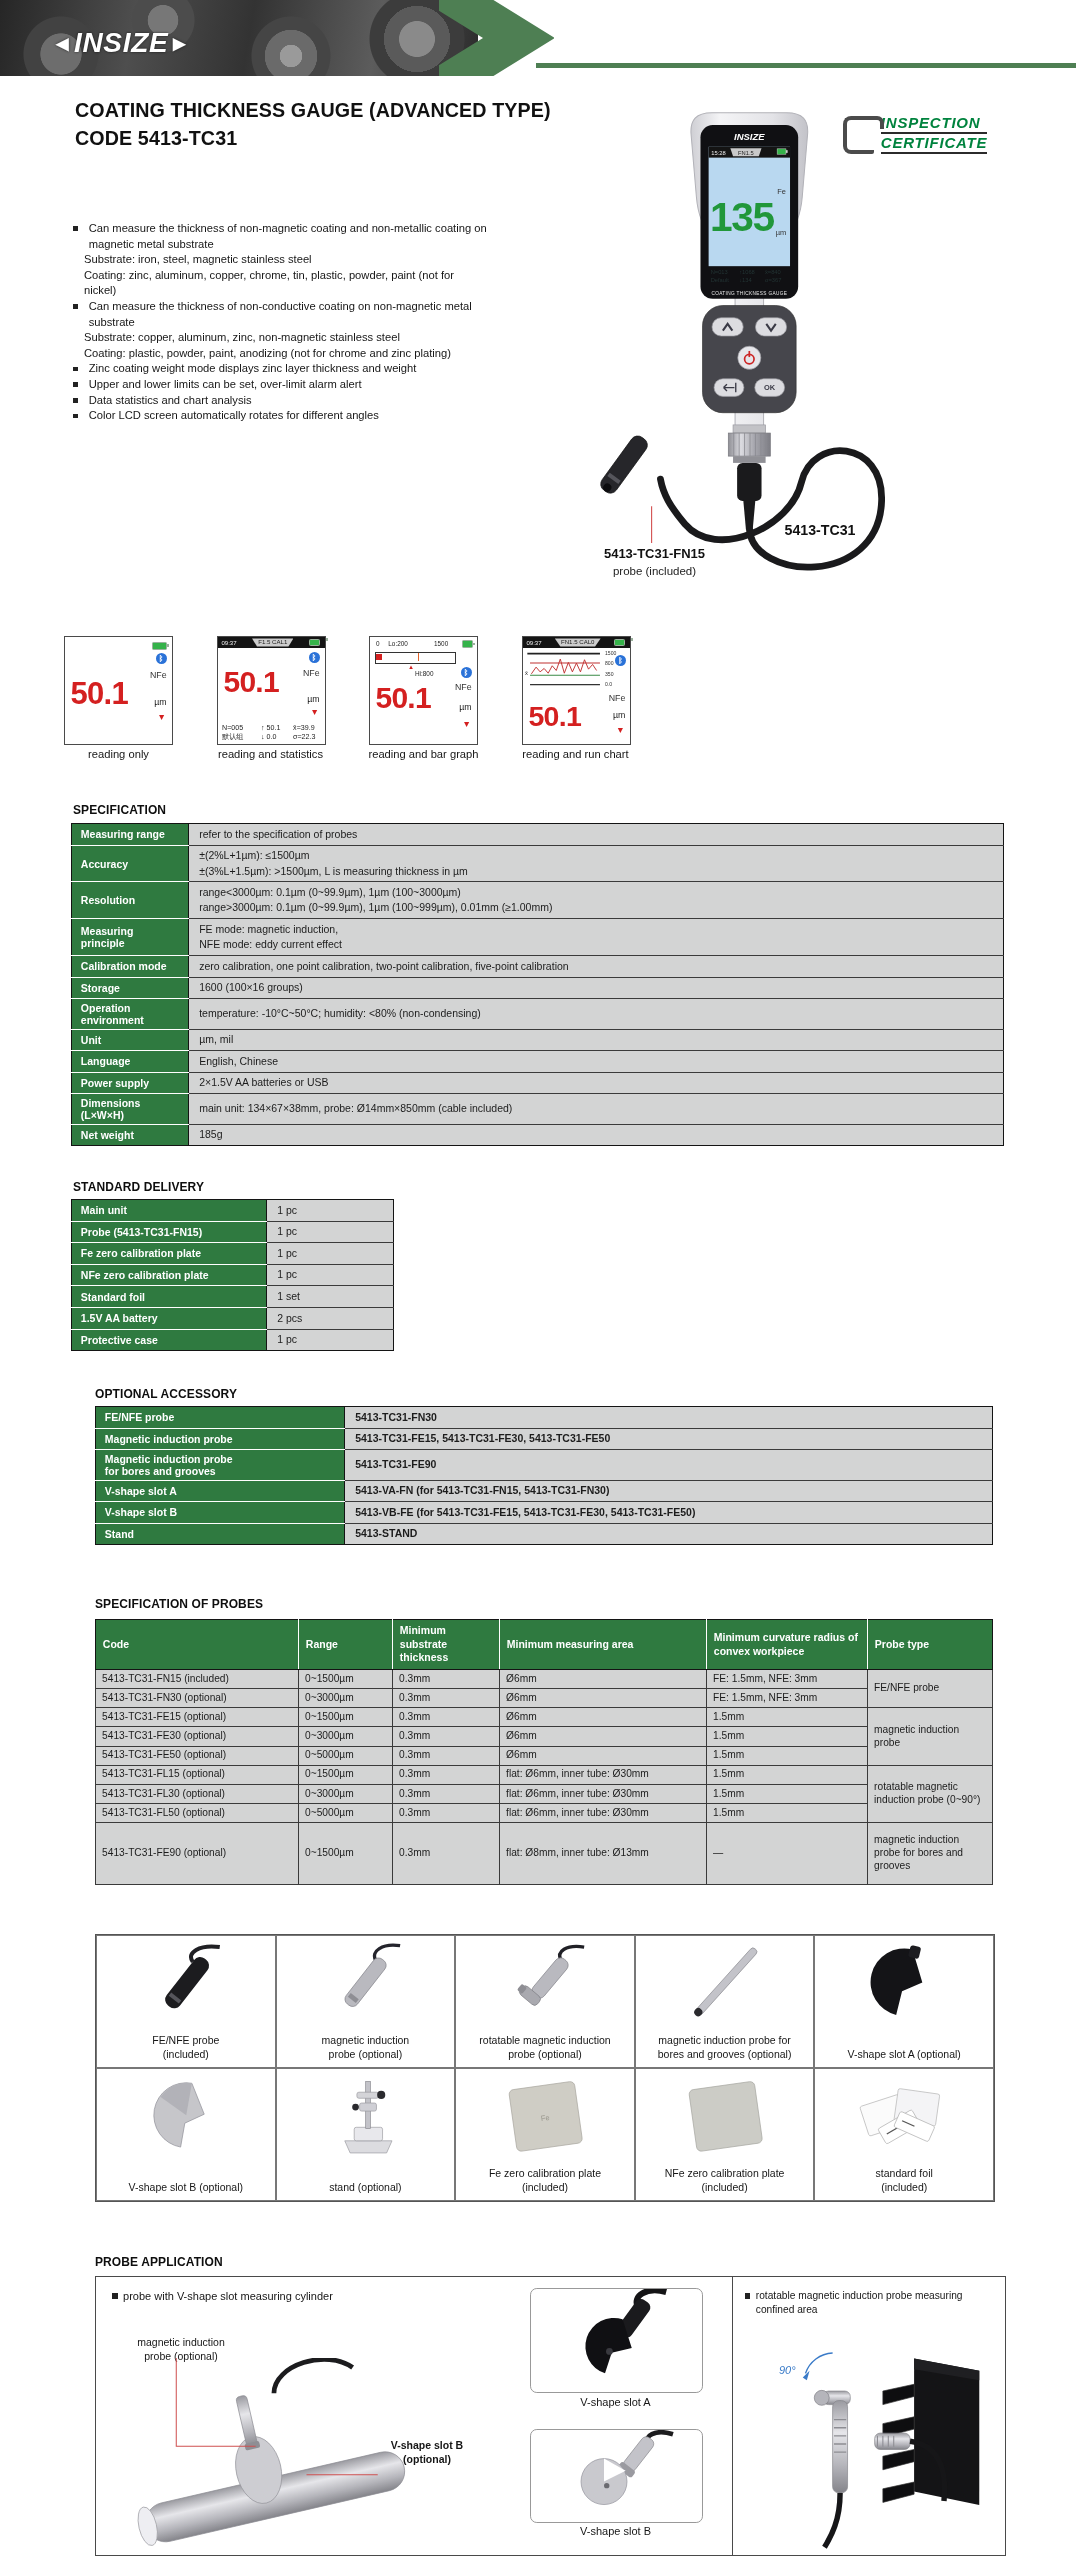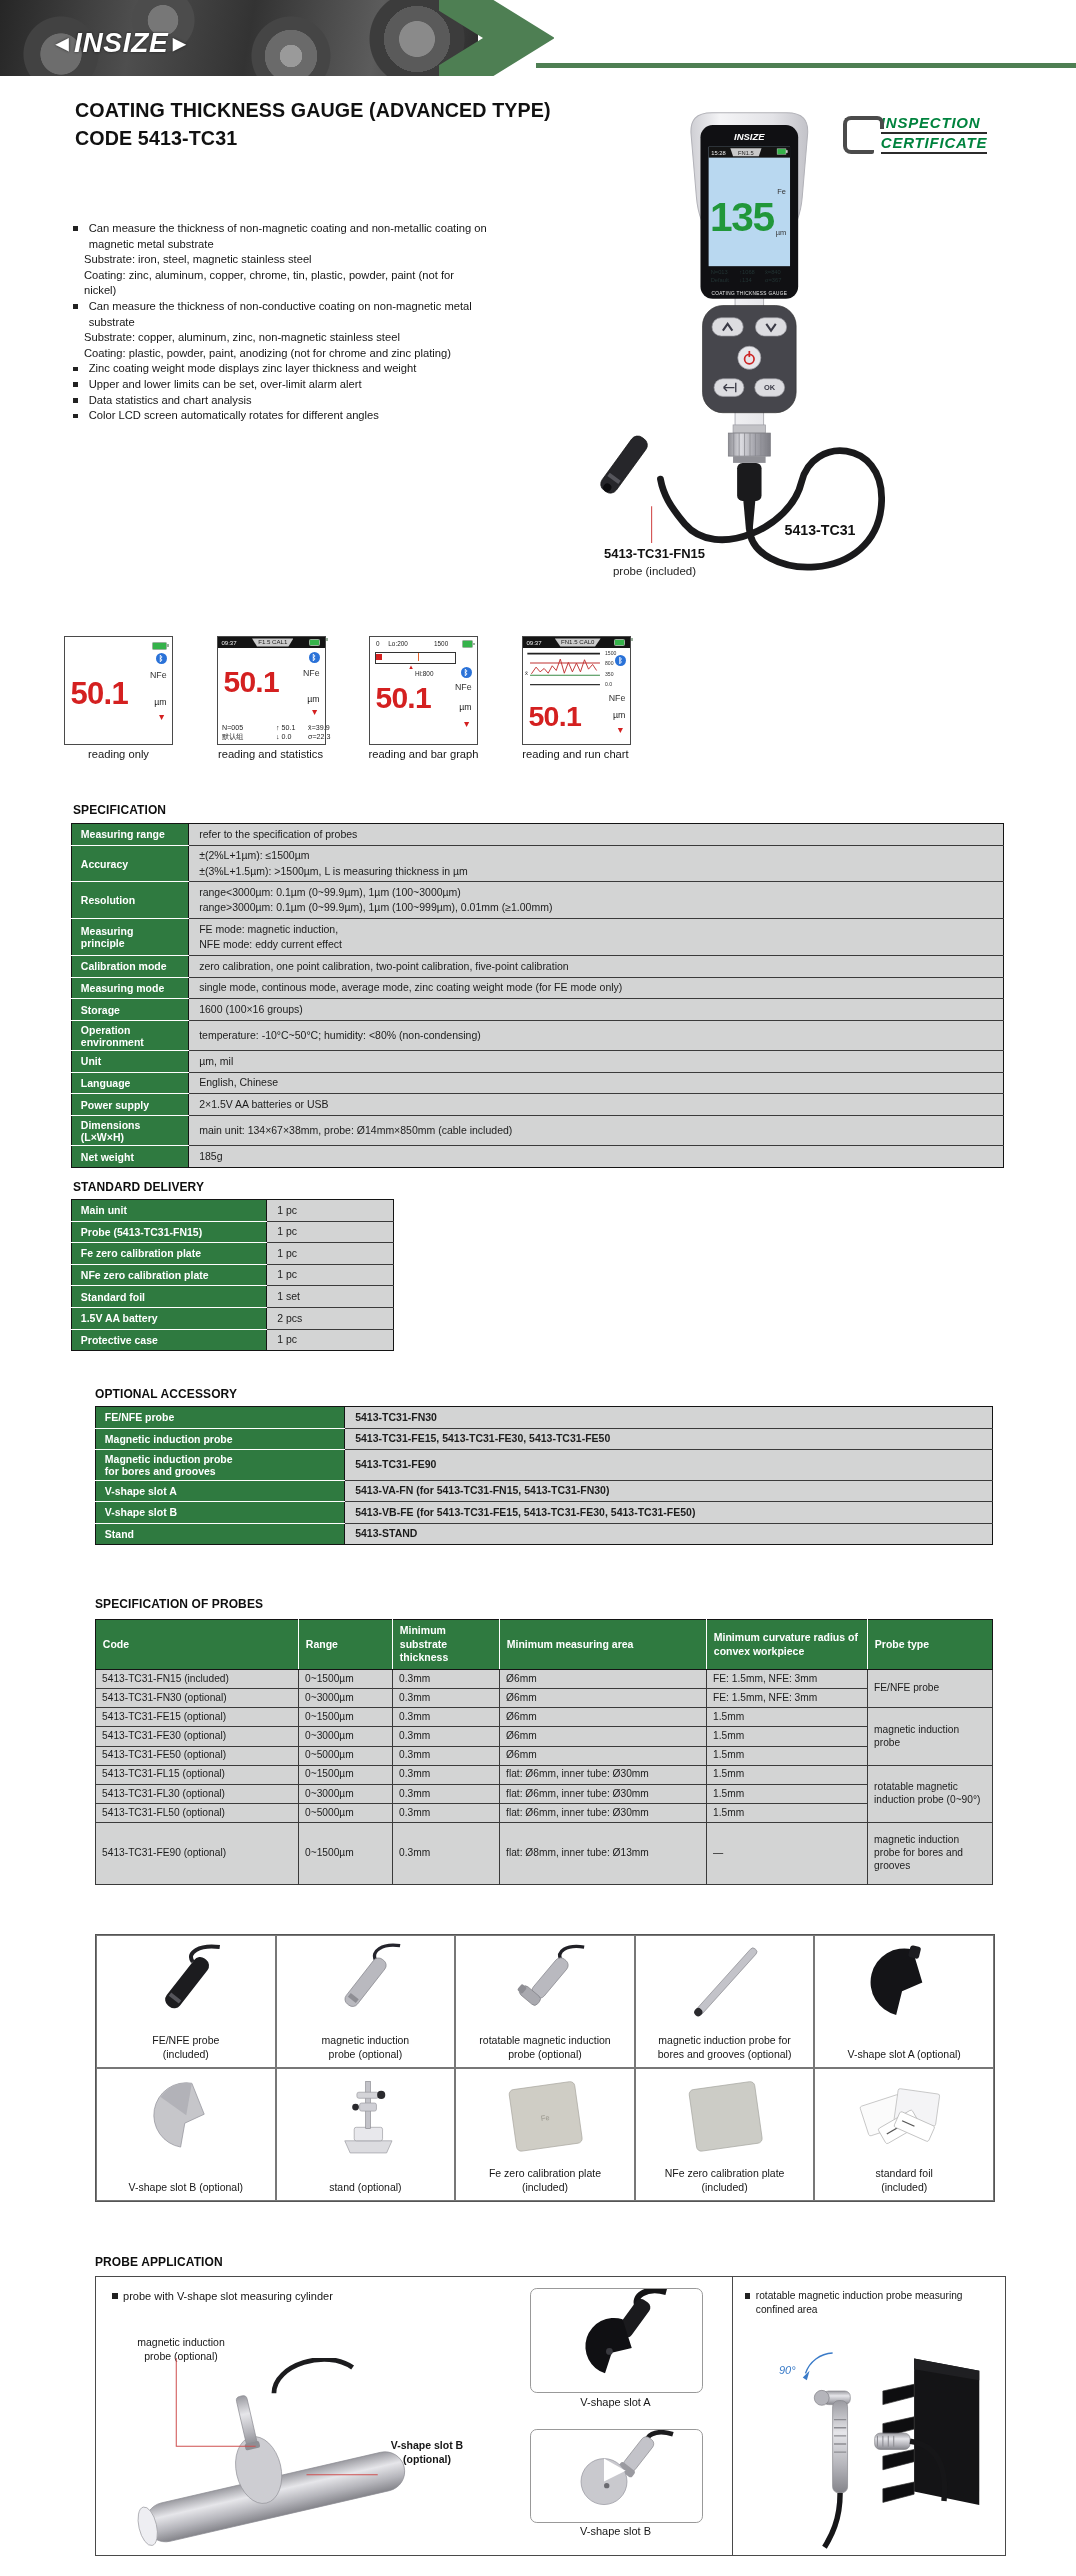--- a/index.html
+++ b/index.html
@@ -58,21 +58,21 @@
   .big{position:absolute;font-weight:bold;color:#d42020;font-size:31px;letter-spacing:-0.7px;line-height:1}
   .dn{position:absolute;color:#d42020;font-size:8.8px;line-height:1}
   .tb{position:absolute;left:0;top:0;right:0;height:11px;background:#141414;color:#eee;
       font-size:6.1px;display:flex;align-items:center}
   .tb .t{margin-left:3.4px}
   .tb .mode{margin-left:auto;margin-right:auto;background:#cdcdcd;color:#1c1c1c;padding:0 6.1px;
       height:8.1px;line-height:8.1px;clip-path:polygon(0 0,100% 0,88% 100%,12% 100%)}
   .tb .batt{position:static;width:8.8px;height:5.4px;margin-right:5.4px}
   .st{position:absolute;left:4.1px;bottom:2px;font-size:7.1px;color:#1d1d1d;line-height:9.2px;white-space:nowrap}
   .st span{display:inline-block}
-  .st .c1{width:54px}.st .c2{width:32px}
+  .st .c1{width:39px}.st .c2{width:32px}
   .s3top{position:absolute;font-size:6.4px;color:#222}
   .bar3{position:absolute;left:4.7px;top:15px;width:79px;height:10.2px;border:1.4px solid #333;background:#fff}
   .bar3 .fill{position:absolute;left:0.7px;top:0.7px;width:6.1px;height:6.1px;background:#d42020}
   .bar3 .mk{position:absolute;left:42px;top:0;width:1.4px;height:7.5px;background:#e0622a}
   .mk3{position:absolute;color:#d42020;font-size:6.1px;line-height:1}
   .chart-lb{position:absolute;font-size:5.1px;color:#333;line-height:1}
   .xbar4{position:absolute;font-size:5.8px;color:#222;line-height:1}
 
   
   .sec-h{position:absolute;font-size:12px;font-weight:bold;color:#0e0e0e;letter-spacing:0.1px}
@@ -332,24 +332,20 @@
     <tr>
           <td class="lbl">Measuring principle</td>
           <td class="val">FE mode: magnetic induction,
 NFE mode: eddy current effect</td>
         </tr>
     <tr>
           <td class="lbl">Calibration mode</td>
           <td class="val">zero calibration, one point calibration, two-point calibration, five-point calibration</td>
         </tr>
     <tr>
-          <td class="lbl">Measuring mode</td>
-          <td class="val">single mode, continous mode, average mode, zinc coating weight mode (for FE mode only)</td>
-        </tr>
-    <tr>
           <td class="lbl">Storage</td>
           <td class="val">1600 (100×16 groups)</td>
         </tr>
     <tr>
           <td class="lbl">Operation environment</td>
           <td class="val">temperature: -10°C~50°C; humidity: &lt;80% (non-condensing)</td>
         </tr>
     <tr>
           <td class="lbl">Unit</td>
           <td class="val">µm, mil</td>

